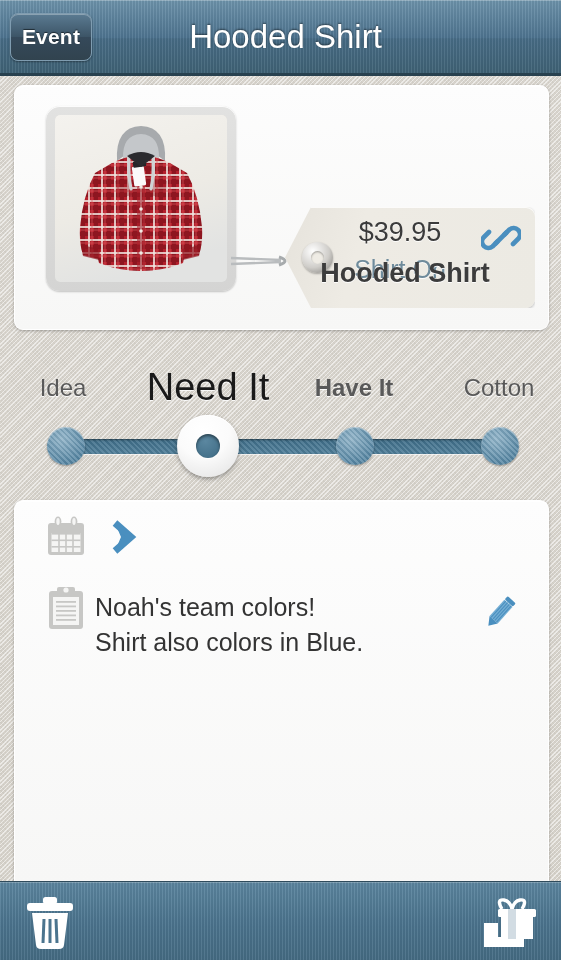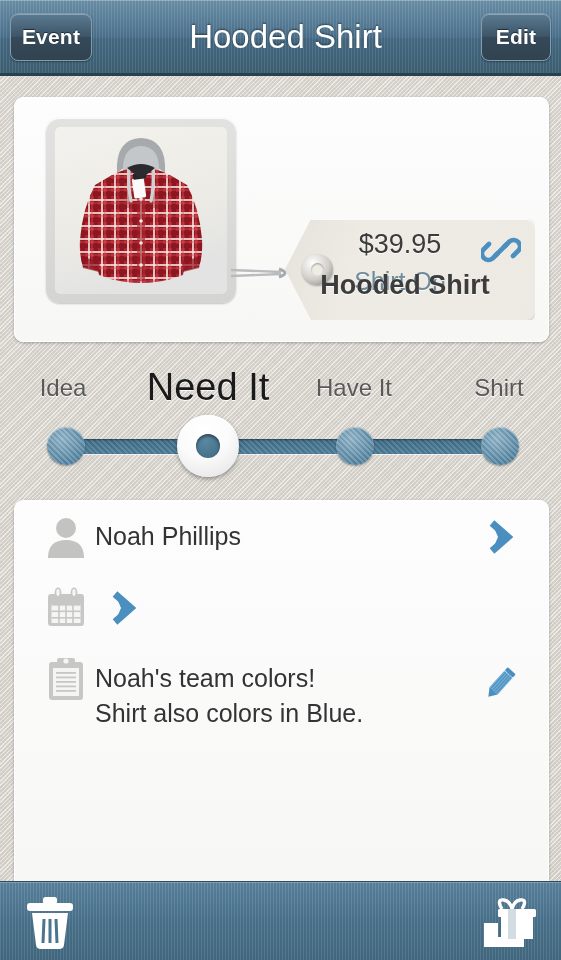--- a/index.html
+++ b/index.html
@@ -73,21 +73,21 @@
   .card {
     position: absolute;
     background: linear-gradient(#fdfdfd, #f7f7f6);
     border: 1px solid #ffffff;
     border-radius: 9px;
     box-shadow: 0 1px 3px rgba(0,0,0,0.28), inset 0 1px 0 #ffffff;
   }
 
   
   #product-card {
-    left: 14px; top: 97px;
+    left: 14px; top: 85px;
     width: 533px; height: 243px;
   }
   #photo-frame {
     position: absolute;
     left: 31px; top: 20px;
     width: 190px; height: 185px;
     box-sizing: border-box;
     border-radius: 14px;
     background: linear-gradient(#e2e2e1, #d4d4d3);
     padding: 9px;
@@ -297,21 +297,20 @@
   #btn-gift { right: 18px; }
 </style>
 </head>
 <body>
 
 <div id="phone">
 
   <div id="header">
     <div class="navbtn" id="btn-event">Event</div>
     <div id="nav-title">Hooded Shirt</div>
-    <div class="navbtn" id="btn-edit">Edit</div>
   </div>
 
   <div class="card" id="product-card">
 
     <div id="photo-frame">
       <div id="photo">
         <svg width="100%" height="100%" viewBox="0 0 172 167" preserveAspectRatio="none">
           <defs>
             <linearGradient id="bgph" x1="0" y1="0" x2="0.3" y2="1">
               <stop offset="0" stop-color="#f4f2ee"></stop>
@@ -382,46 +381,31 @@
     </div>
 
     <div id="product-name">Hooded Shirt</div>
   </div>
 
   <div id="status-slider">
     <div id="slider-track"></div>
 
     <div class="slider-label" style="left:0px; top:14px; width:126px;">Idea</div>
     <div class="slider-label active" style="left:145px; top:6px; width:126px;">Need It</div>
-    <div class="slider-label" style="left:291px; top:14px; width:126px;">Have It</div>
-    <div class="slider-label" style="left:436px; top:14px; width:126px;">Shirt</div>
+    <div class="slider-label" style="left:291px; top:14px; width:126px;font-weight:bold;">Have It</div>
+    <div class="slider-label" style="left:436px; top:14px; width:126px;">Cotton</div>
 
     <div class="slider-stop" style="left:66px;"></div>
     <div class="slider-stop" style="left:355px;"></div>
     <div class="slider-stop" style="left:500px;"></div>
     <div id="slider-knob" style="left:208px;"></div>
   </div>
 
   <div class="card" id="detail-card">
 
-    <div class="detail-row">
-      <div class="row-icon">
-        <svg width="40" height="42" viewBox="0 0 40 42">
-          <circle cx="20" cy="12" r="10" fill="#c3c3c1"></circle>
-          <path d="M2 42 Q2 24 20 24 Q38 24 38 42 Z" fill="#c3c3c1"></path>
-        </svg>
-      </div>
-      <div class="row-text">Noah Phillips</div>
-      <div class="row-action">
-        <svg width="30" height="34" viewBox="0 0 30 34">
-          <path d="M7 3 L23 17 L7 31 L13 17 Z" fill="#4a8fbf"></path>
-          <path d="M7 3 L23 17 L7 31" stroke="#4a8fbf" stroke-width="7" fill="none" stroke-linejoin="miter" stroke-linecap="butt"></path>
-        </svg>
-      </div>
-    </div>
 
     <div class="detail-row">
       <div class="row-icon">
         <svg width="42" height="42" viewBox="0 0 42 42">
           <rect x="3" y="7" width="36" height="32" rx="3" fill="#c7c7c5"></rect>
           <rect x="6.5" y="17" width="29" height="19" fill="#f5f5f4"></rect>
           <g fill="#c7c7c5">
             <rect x="6.5" y="17" width="29" height="1.6"></rect>
             <rect x="6.5" y="23.5" width="29" height="1.6"></rect>
             <rect x="6.5" y="30" width="29" height="1.6"></rect>

